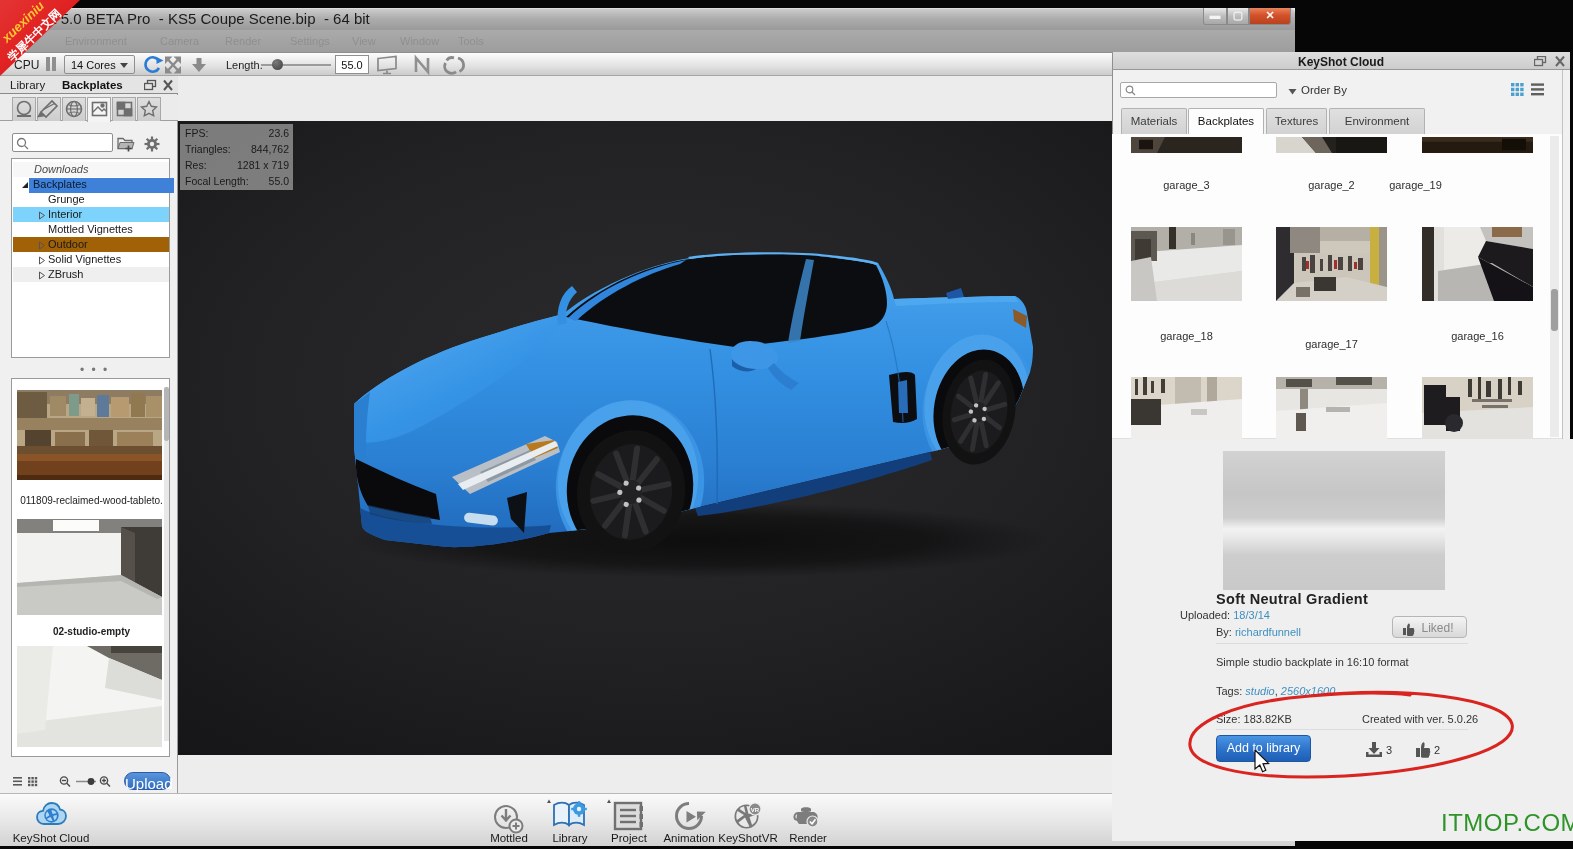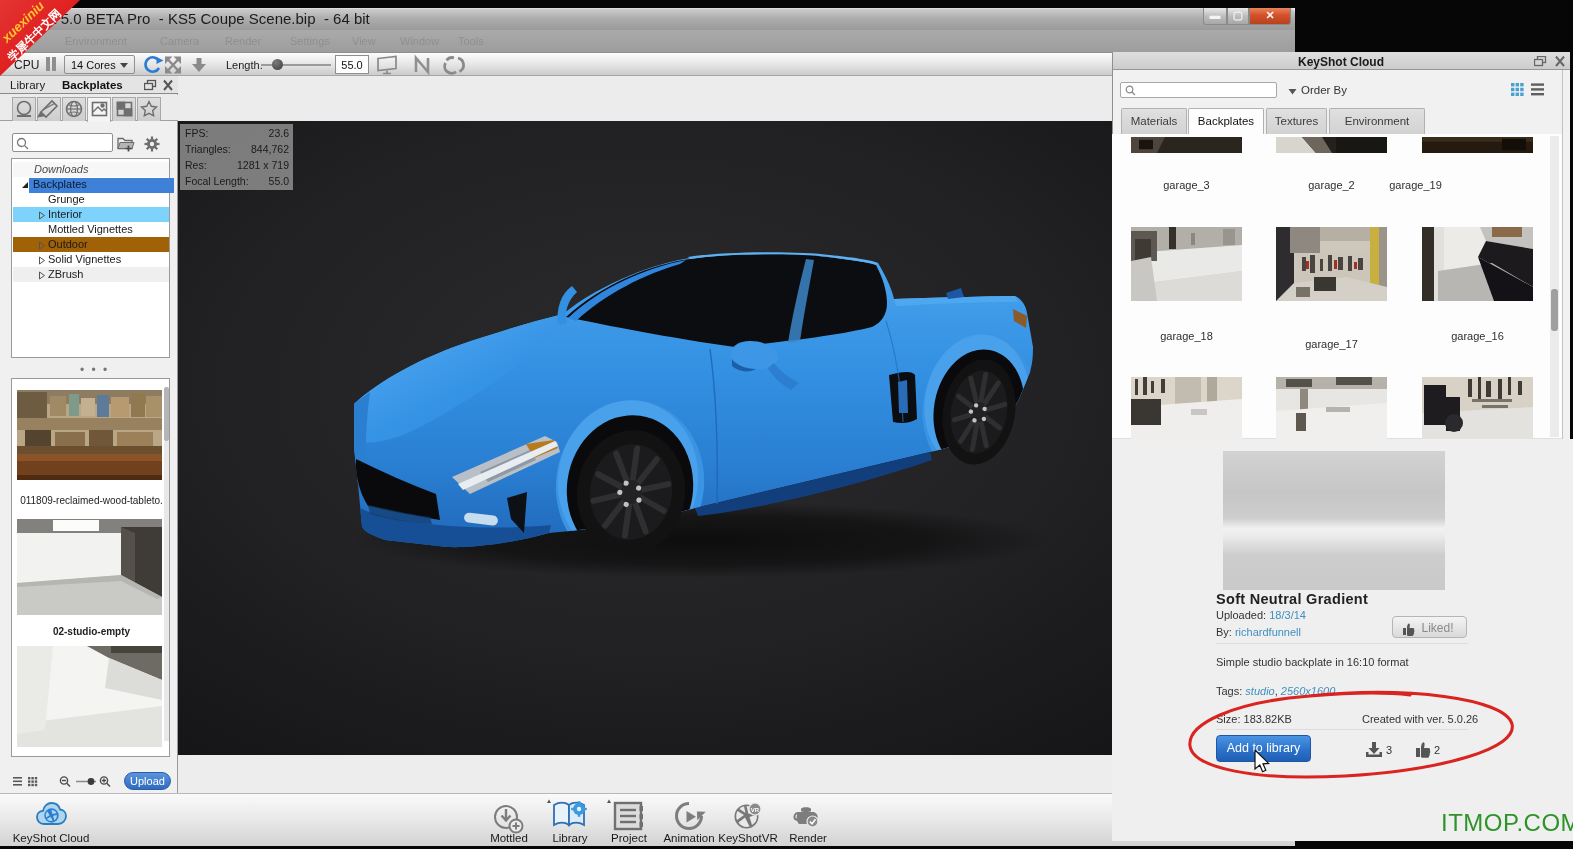--- a/index.html
+++ b/index.html
@@ -40,21 +40,21 @@
 .lptab.active{background:#f4f4f4;height:25px;}
 #lp-search-bg{left:0;top:121px;width:177px;height:672px;background:#f0f0f0;}
 #lp-search{left:12px;top:133px;width:101px;height:19px;background:#fff;border:1px solid #8f8f8f;border-radius:2px;}
 
 #tree{left:11px;top:158px;width:159px;height:200px;background:#fff;border:1px solid #9a9a9a;}
 .trow{position:absolute;left:1px;width:156px;height:15px;font-size:11px;color:#1a1a1a;padding-top:1px;}
 #dots3{left:80px;top:363px;font-size:12px;color:#777;letter-spacing:2px;}
 #thumbbox{left:11px;top:378px;width:159px;height:379px;background:#fff;border:1px solid #9a9a9a;}
 .lpthumblabel{position:absolute;width:159px;text-align:center;font-size:10px;color:#222;}
 
-#upload{left:124px;top:772px;width:47px;height:18px;background:linear-gradient(#5a94dc,#2f6cc0);border:1px solid #2a5ca8;border-radius:9px;color:#fff;font-size:11px;text-align:center;padding-top:2px;}
+#upload{left:124px;top:772px;width:47px;height:18px;background:linear-gradient(#5a94dc,#2f6cc0);border:1px solid #2a5ca8;border-radius:9px;color:#fff;font-size:15px;text-align:center;padding-top:2px;}
 
 #viewport{left:178px;top:121px;width:1117px;height:634px;background:radial-gradient(ellipse 900px 560px at 42% 42%,#2b2b2d 0%,#222224 45%,#18181a 75%,#121214 100%);}
 #fpsbox{left:2px;top:3px;width:113px;height:66px;background:rgba(128,128,128,.97);font-size:10.5px;color:#1b1b1b;}
 .fpsrow{position:absolute;left:5px;width:104px;}
 .fpsval{position:absolute;right:0;}
 
 #understrip{left:178px;top:755px;width:1117px;height:38px;background:#ededed;}
 #bottombar{left:0;top:793px;width:1295px;height:53px;background:linear-gradient(#fafafa,#e6e6e6 55%,#d2d2d2);border-top:1px solid #b8b8b8;}
 .bblabel{position:absolute;top:832px;font-size:11.5px;color:#1a1a1a;text-align:center;}
 
@@ -704,21 +704,21 @@
         <rect x="0.5" y="3.5" width="8" height="6" fill="#d6d6d6"></rect>
       <path d="M22,0.5 L30,10 M30,0.5 L22,10" stroke-width="2"></path>
     </g>
   </svg>
   <div class="abs ctab" style="left:1121px;width:66px;">Materials</div>
   <div class="abs ctab active" style="left:1188px;width:76px;">Backplates</div>
   <div class="abs ctab" style="left:1266px;width:61px;">Textures</div>
   <div class="abs ctab" style="left:1329px;width:96px;">Environment</div>
   <div class="abs" id="preview"></div>
   <div class="abs" id="softtitle">Soft Neutral Gradient</div>
-  <div class="abs dtext" style="left:1216px;top:609px;">Uploaded: <span class="dlink">18/3/14</span></div>
+  <div class="abs dtext" style="left:1180px;top:609px;">Uploaded: <span class="dlink">18/3/14</span></div>
   <div class="abs dtext" style="left:1216px;top:626px;">By: <span class="dlink">richardfunnell</span></div>
   <div class="abs" id="likedbtn"><svg style="position:absolute;left:9px;top:5px;" width="15" height="15">
         <g fill="#555">
           <path d="M1,6 L4,6 L4,13 L1,13 Z M5,6 C5,3 6.5,1 7.4,1.8 C8.2,2.4 7.9,4.5 7.4,6 L11,6 C12.2,6 12.6,7.2 12,8 C12.7,8.7 12.5,9.8 11.9,10.3 C12.4,11 12.1,12 11.4,12.4 C11.6,13.1 11,13.9 10.1,13.9 L6.2,13.9 C5.6,13.9 5.2,13.6 5,13.2 Z"></path>
         </g>
       </svg><span style="margin-left:16px;">Liked!</span></div>
   <div class="abs sep" style="left:1216px;top:643px;width:252px;"></div>
   <div class="abs dtext" style="left:1216px;top:656px;">Simple studio backplate in 16:10 format</div>
   <div class="abs dtext" style="left:1216px;top:685px;">Tags: <span class="dlink" style="font-style:italic;">studio</span>, <span class="dlink" style="font-style:italic;">2560x1600</span></div>
   <div class="abs dtext" style="left:1216px;top:713px;">Size: 183.82KB</div>

